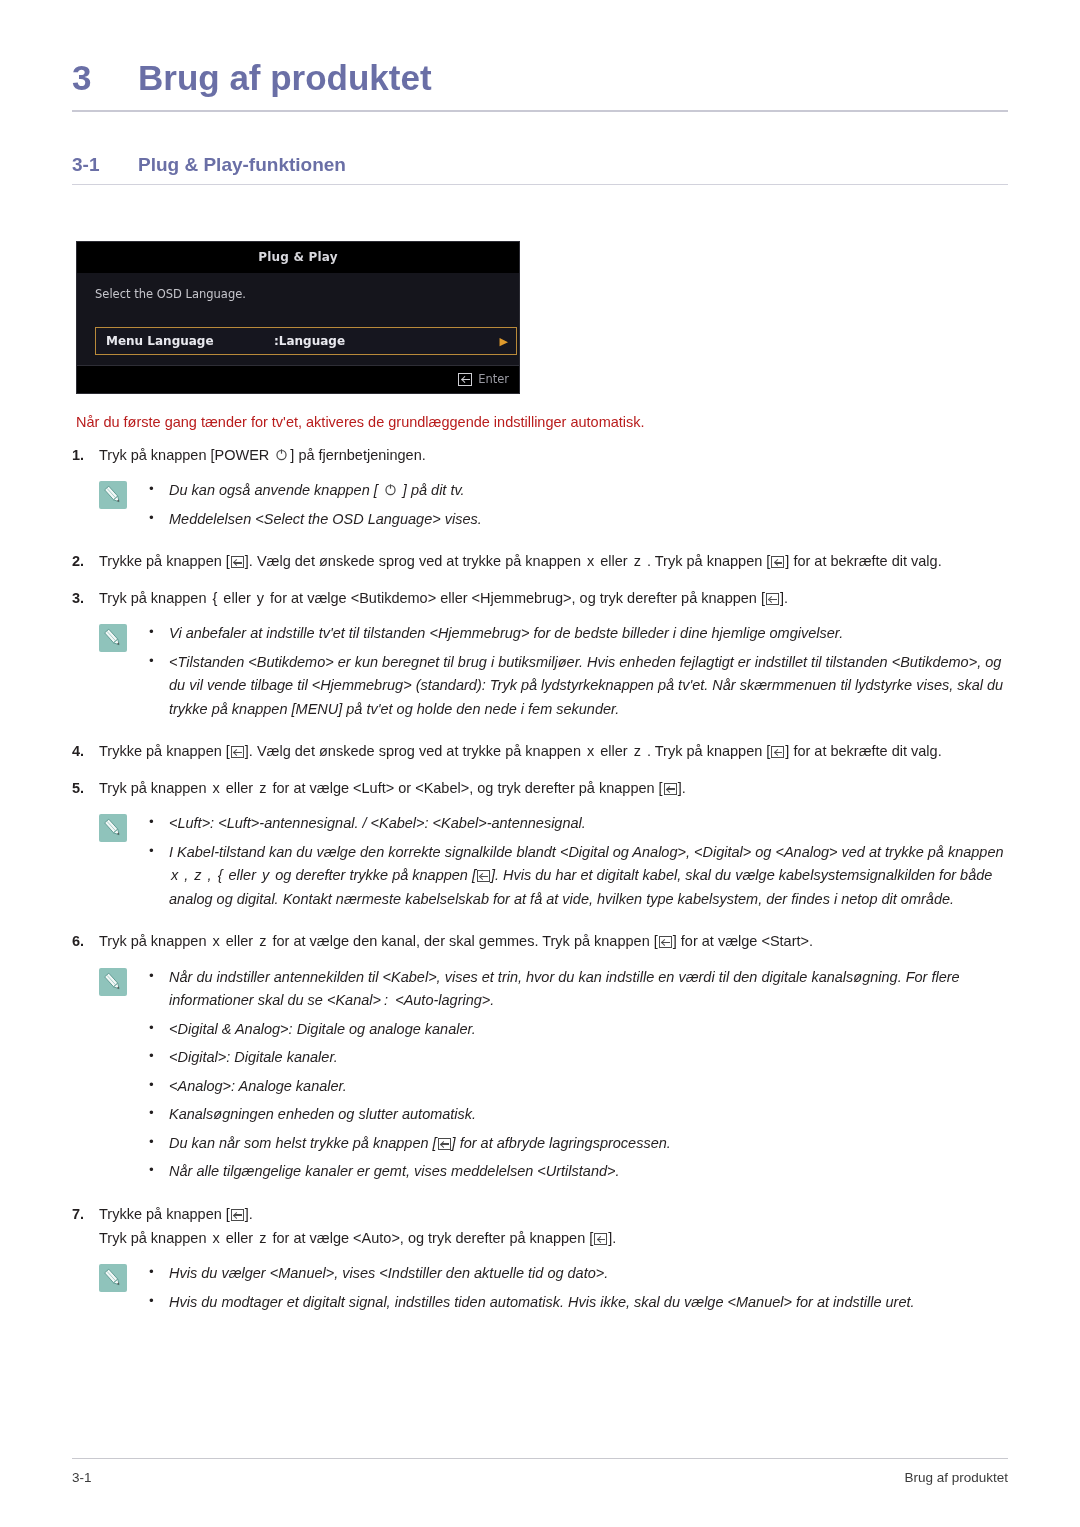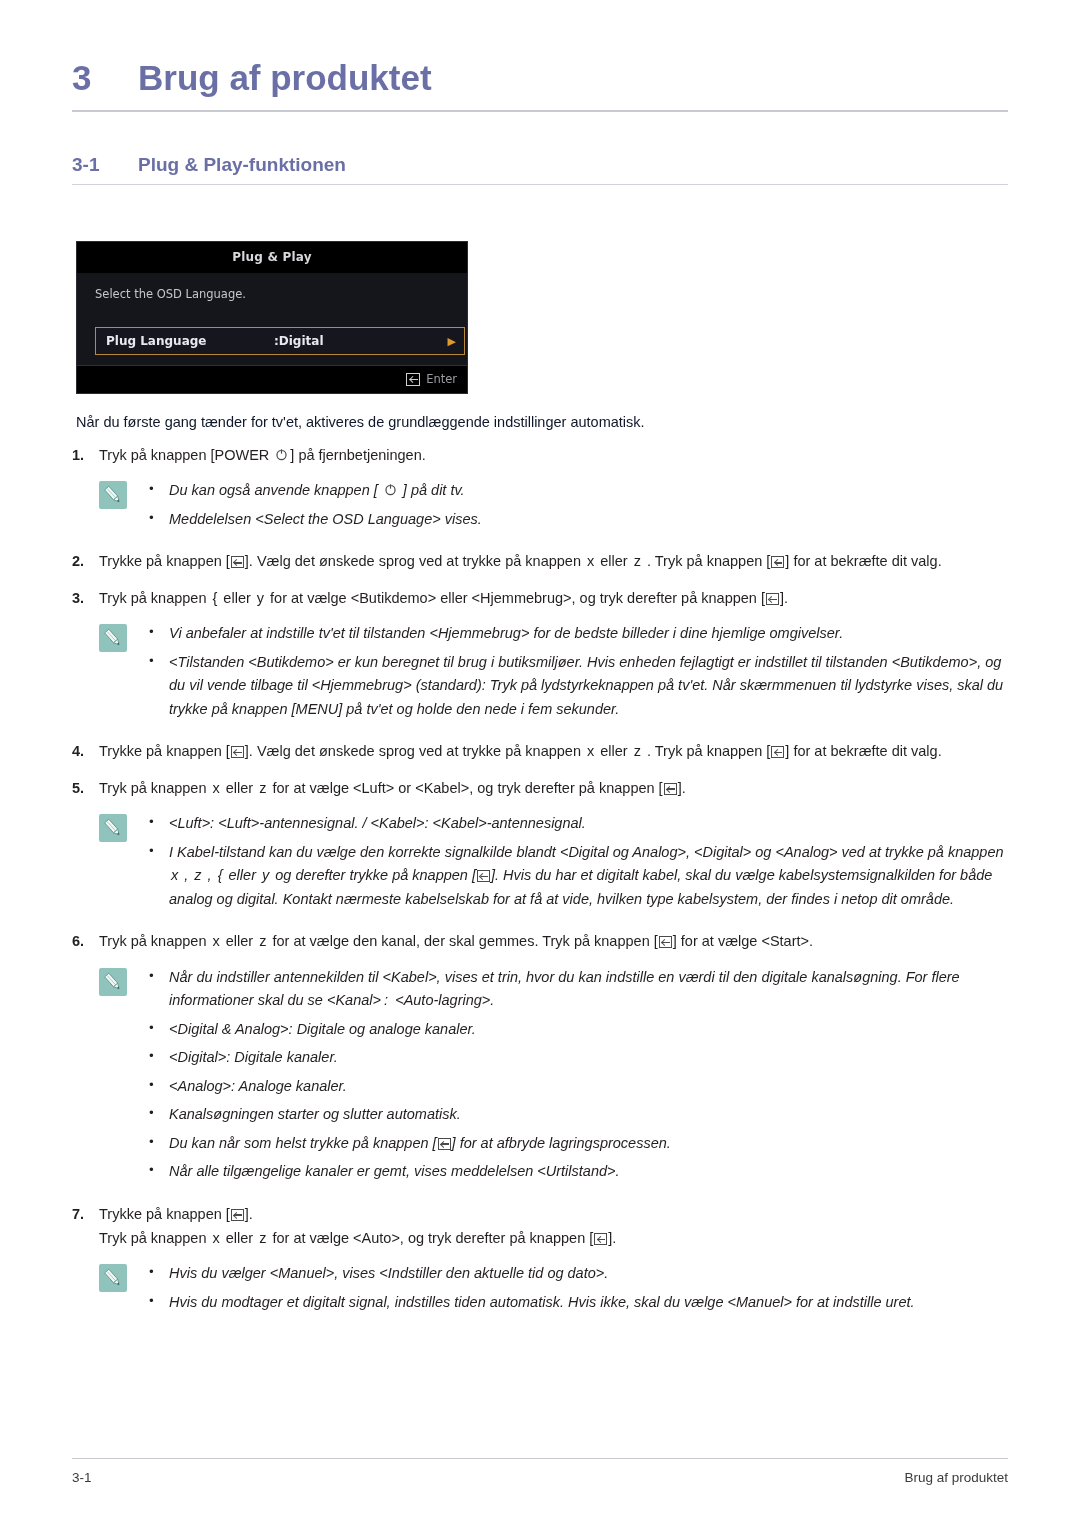--- a/index.html
+++ b/index.html
@@ -65,21 +65,21 @@
     border-top: 1px solid #d2d2dc;
     margin-top: 8px;
   }
 
   
   .osd-wrap {
     margin-top: 56px;
     margin-left: 4px;
   }
   .osd {
-    width: 392px;
+    width: 444px;
     background: #0d0d12;
     border: 1px solid #2b2b33;
     font-family: "DejaVu Sans", sans-serif;
     box-sizing: border-box;
   }
   .osd-title {
     background: #000000;
     color: #d8d8dd;
     text-align: center;
     font-size: 12px;
@@ -164,21 +164,21 @@
     border-left: 1.6px solid #cfcfd4;
     border-bottom: 1.6px solid #cfcfd4;
     transform: rotate(45deg);
   }
 
   
   .intro {
     font-size: 14.5px;
     margin-top: 20px;
     margin-left: 4px;
-    color: #0f172a;
+    color: #b91c1c;
   }
   .step {
     display: flex;
     font-size: 14.5px;
     margin-top: 14px;
     line-height: 1.55;
   }
   .step-num {
     flex: 0 0 27px;
     font-weight: bold;
@@ -307,22 +307,22 @@
     <div class="section-title">Plug &amp; Play-funktionen</div>
   </div>
   <div class="rule-thin"></div>
 
   <div class="osd-wrap">
     <div class="osd">
       <div class="osd-title">Plug &amp; Play</div>
       <div class="osd-body">
         <div class="osd-prompt">Select the OSD Language.</div>
         <div class="osd-row">
-          <div class="osd-row-label">Plug Language</div>
-          <div class="osd-row-value">:Digital</div>
+          <div class="osd-row-label">Menu Language</div>
+          <div class="osd-row-value">:Language</div>
           <div class="osd-row-arrow">▶</div>
         </div>
       </div>
       <div class="osd-foot">
         <span class="key-box"></span>
         <span class="osd-foot-label">Enter</span>
       </div>
     </div>
   </div>
 
@@ -438,21 +438,21 @@
                 <polygon points="12.9,21.1 15.1,21.1 14,23.2" fill="#4a4a4a"></polygon>
               </g>
             </svg>
           </div>
         </div>
         <ul class="note-list">
           <li>Når du indstiller antennekilden til &lt;Kabel&gt;, vises et trin, hvor du kan indstille en værdi til den digitale kanalsøgning. For flere informationer skal du se &lt;Kanal&gt; : &lt;Auto-lagring&gt;.</li>
           <li>&lt;Digital &amp; Analog&gt;: Digitale og analoge kanaler.</li>
           <li>&lt;Digital&gt;: Digitale kanaler.</li>
           <li>&lt;Analog&gt;: Analoge kanaler.</li>
-          <li>Kanalsøgningen starter og slutter automatisk.</li>
+          <li>Kanalsøgningen enheden og slutter automatisk.</li>
           <li>Du kan når som helst trykke på knappen [<span class="gly-enter"></span>] for at afbryde lagringsprocessen.</li>
           <li>Når alle tilgængelige kanaler er gemt, vises meddelelsen &lt;Urtilstand&gt;.</li>
         </ul>
       </div>
       <div class="step">
         <div class="step-num">7.</div>
         <div class="step-body">
           <div>Trykke på knappen [<span class="gly-enter"></span>].</div>
           <div class="step-sub">Tryk på knappen <span class="arrowkey">x</span> eller <span class="arrowkey">z</span> for at vælge &lt;Auto&gt;, og tryk derefter på knappen [<span class="gly-enter"></span>].</div>
         </div>

